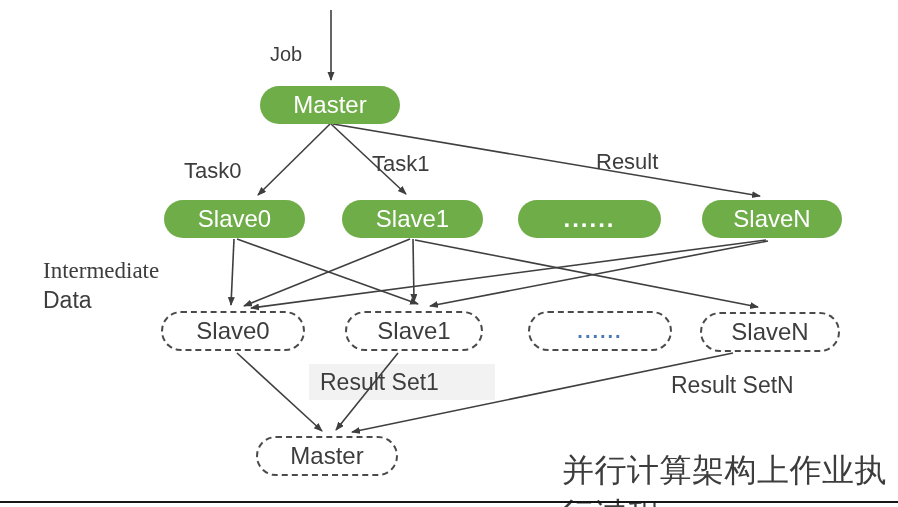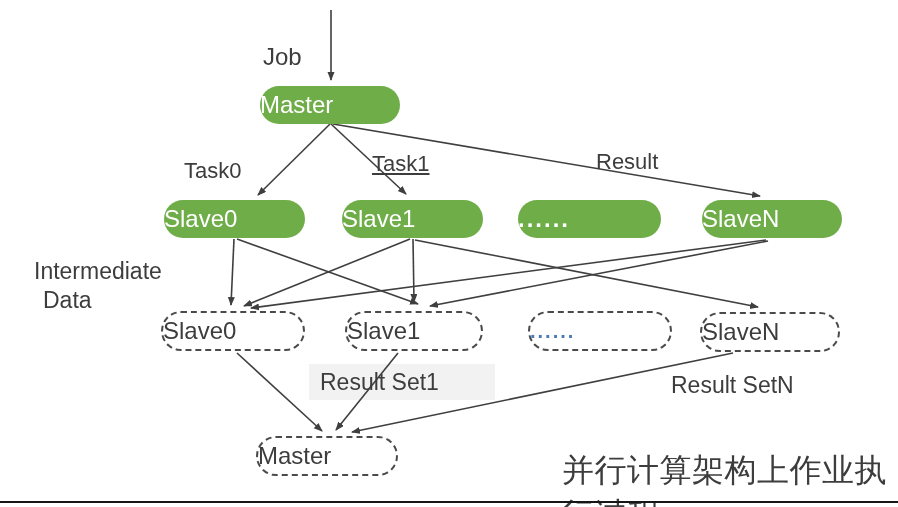--- a/index.html
+++ b/index.html
@@ -2,21 +2,21 @@
 <html><head>
 <meta charset="utf-8">
 <style>
   html,body{margin:0;padding:0;background:#ffffff;}
   #canvas{
     position:relative;width:898px;height:507px;background:#ffffff;
     font-family:"Liberation Sans", sans-serif;overflow:hidden;
   }
   #edges{position:absolute;left:0;top:0;width:898px;height:507px;z-index:2;}
   .node{
-    position:absolute;box-sizing:border-box;
+    position:absolute;box-sizing:border-box;text-align:center;
     font-size:24px;z-index:3;white-space:nowrap;
   }
   .green{
     background:#6fad49;color:#ffffff;height:38px;line-height:38px;border-radius:19px;
   }
   .green.dots{letter-spacing:2px;font-weight:bold;}
   .dashedbox{
     border:2px dashed #4a4a4a;color:#3d3d3d;height:40px;line-height:36px;border-radius:20px;
     background:transparent;
   }
@@ -63,25 +63,25 @@
       <line x1="413" y1="239" x2="414" y2="302" marker-end="url(#ah)"></line>
       <line x1="415" y1="240" x2="758" y2="307" marker-end="url(#ah)"></line>
       <line x1="766" y1="240" x2="251" y2="308" marker-end="url(#ah)"></line>
       <line x1="768" y1="241" x2="430" y2="306" marker-end="url(#ah)"></line>
       <line x1="237" y1="353" x2="322" y2="431" marker-end="url(#ah)"></line>
       <line x1="398" y1="353" x2="336" y2="430" marker-end="url(#ah)"></line>
       <line x1="733" y1="353" x2="352" y2="432" marker-end="url(#ah)"></line>
     </g>
   </svg>
 
-  <div class="lbl" style="left:263px;top:43px;font-size:24px;">Job</div>
+  <div class="lbl" style="left:270px;top:43px;font-size:20px;">Job</div>
   <div class="lbl" style="left:184px;top:158px;">Task0</div>
-  <div class="lbl" style="left:372px;top:151px;text-decoration:underline;">Task1</div>
+  <div class="lbl" style="left:372px;top:151px;">Task1</div>
   <div class="lbl" style="left:596px;top:149px;">Result</div>
-  <div class="lbl" style="left:34px;top:258px;font-size:23px;">Intermediate</div>
+  <div class="lbl" style="left:43px;top:258px;font-size:23px;font-family:Liberation Serif, serif;">Intermediate</div>
   <div class="lbl" style="left:43px;top:287px;font-size:23px;">Data</div>
   <div class="lbl" style="left:320px;top:369px;font-size:23px;">Result Set1</div>
   <div class="lbl" style="left:671px;top:372px;font-size:23px;">Result SetN</div>
 
   <div class="node green" style="left:260px;top:86px;width:140px;">Master</div>
   <div class="node green" style="left:164px;top:200px;width:141px;">Slave0</div>
   <div class="node green" style="left:342px;top:200px;width:141px;">Slave1</div>
   <div class="node green dots" style="left:518px;top:200px;width:143px;">......</div>
   <div class="node green" style="left:702px;top:200px;width:140px;">SlaveN</div>
 

